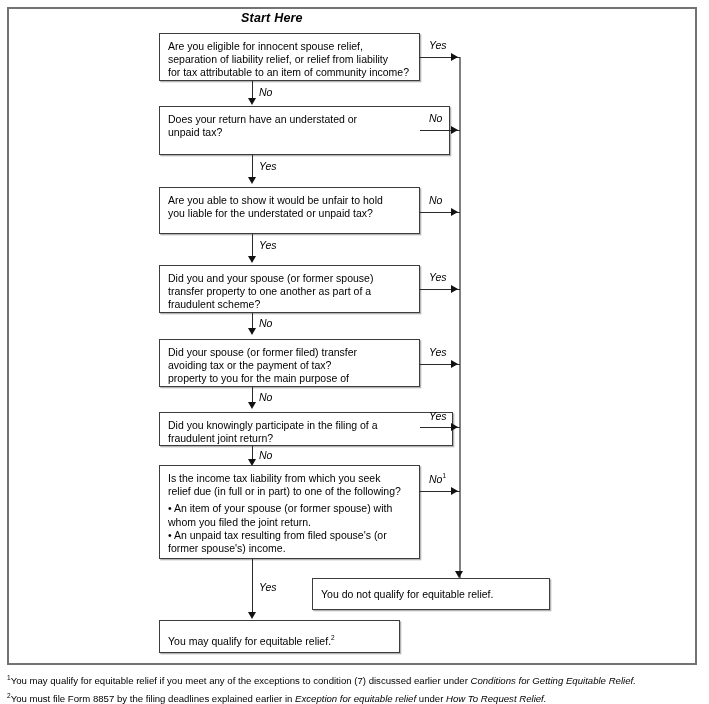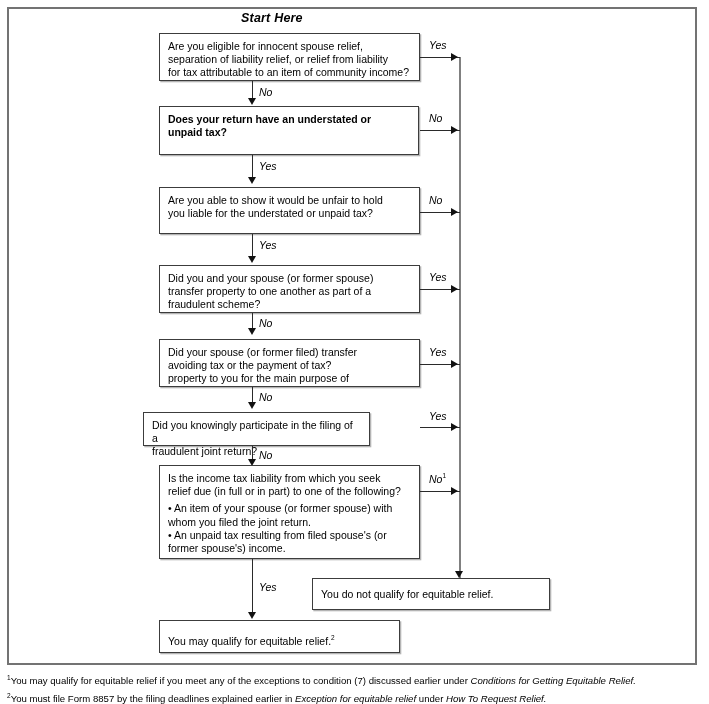--- a/index.html
+++ b/index.html
@@ -125,21 +125,21 @@
   </div>
 
   <div class="hline" style="left:411px; top:48px; width:40px;"></div>
   <div class="arrow-right" style="left:442px; top:43.5px;"></div>
   <div class="edge-label" style="left:420px; top:30px;">Yes</div>
 
   <div class="vline" style="left:243px; top:72px; width:1.3px; height:19px;"></div>
   <div class="arrow-down" style="left:239px; top:89px;"></div>
   <div class="edge-label" style="left:250px; top:77px;">No</div>
 
-  <div class="node" style="left:150px; top:97px; width:260px; height:49px;font-weight:bold;">
+  <div class="node" style="left:150px; top:97px; width:291px; height:49px;">
     <p>Does your return have an understated or</p>
     <p>unpaid tax?</p>
   </div>
   <div class="hline" style="left:411px; top:121px; width:40px;"></div>
   <div class="arrow-right" style="left:442px; top:116.5px;"></div>
   <div class="edge-label" style="left:420px; top:103px;">No</div>
   <div class="vline" style="left:243px; top:146px; width:1.3px; height:24px;"></div>
   <div class="arrow-down" style="left:239px; top:168px;"></div>
   <div class="edge-label" style="left:250px; top:151px;">Yes</div>
 
@@ -171,21 +171,21 @@
     <p>avoiding tax or the payment of tax?</p>
     <p>property to you for the main purpose of</p>
   </div>
   <div class="hline" style="left:411px; top:355px; width:40px;"></div>
   <div class="arrow-right" style="left:442px; top:350.5px;"></div>
   <div class="edge-label" style="left:420px; top:337px;">Yes</div>
   <div class="vline" style="left:243px; top:378px; width:1.3px; height:17px;"></div>
   <div class="arrow-down" style="left:239px; top:393px;"></div>
   <div class="edge-label" style="left:250px; top:382px;">No</div>
 
-  <div class="node" style="left:134px; top:403px; width:227px; height:34px;">
+  <div class="node" style="left:150px; top:403px; width:294px; height:34px;">
     <p>Did you knowingly participate in the filing of a</p>
     <p>fraudulent joint return?</p>
   </div>
   <div class="hline" style="left:411px; top:418px; width:40px;"></div>
   <div class="arrow-right" style="left:442px; top:413.5px;"></div>
   <div class="edge-label" style="left:420px; top:401px;">Yes</div>
   <div class="vline" style="left:243px; top:437px; width:1.3px; height:15px;"></div>
   <div class="arrow-down" style="left:239px; top:450px;"></div>
   <div class="edge-label" style="left:250px; top:440px;">No</div>
 

